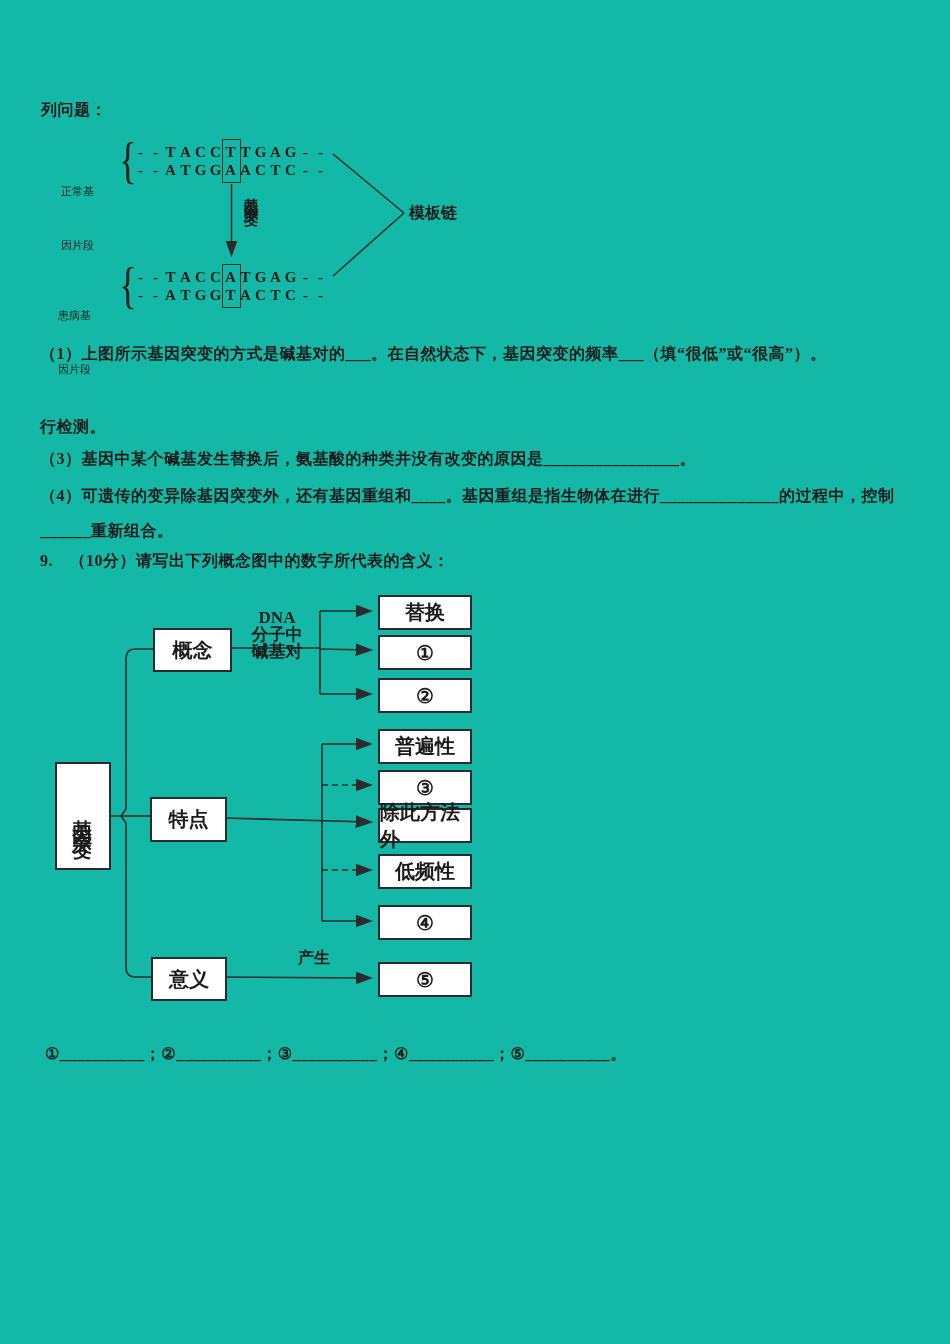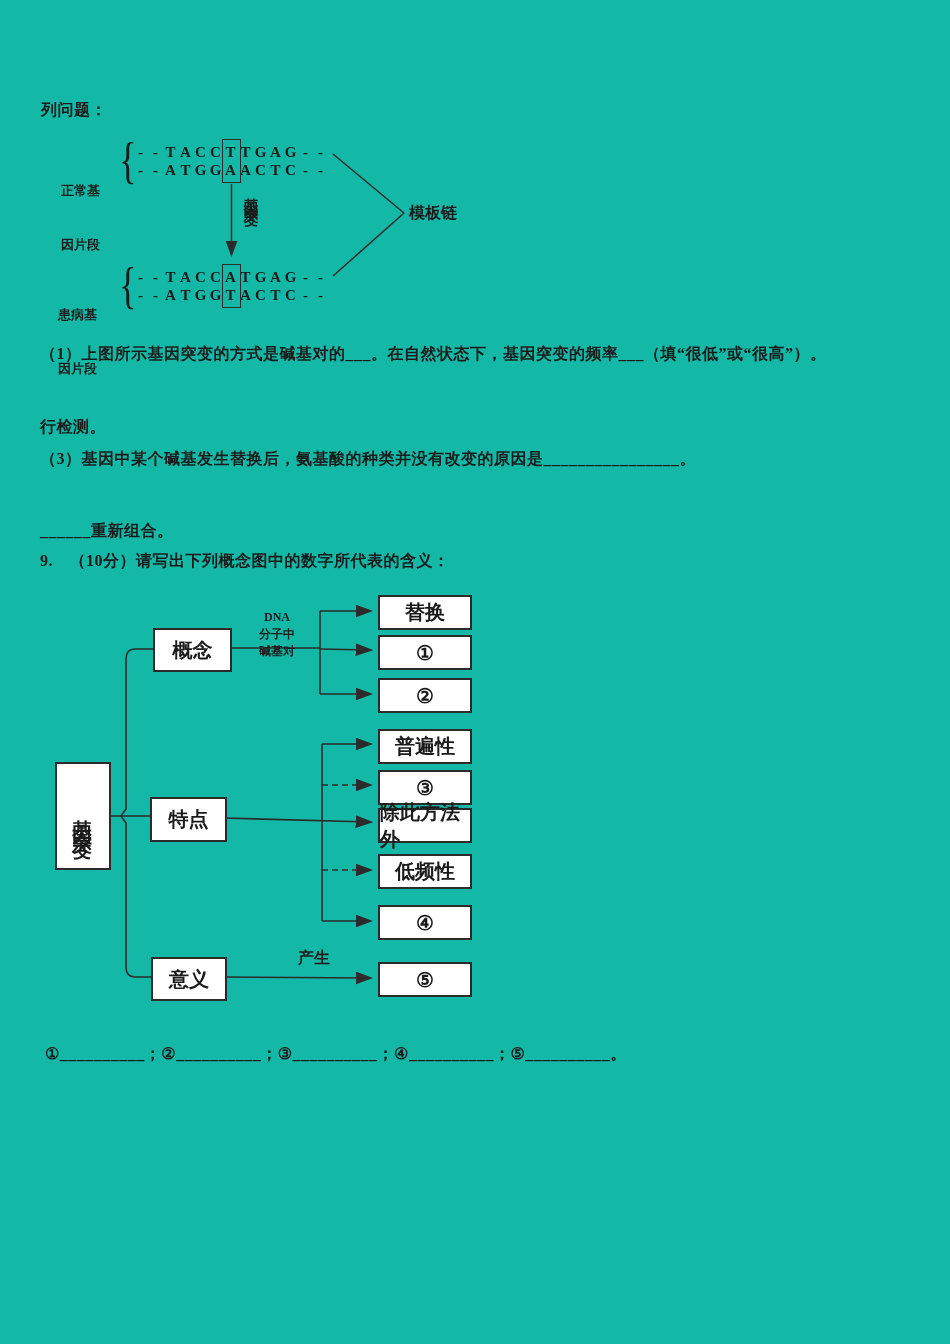--- a/index.html
+++ b/index.html
@@ -3,36 +3,36 @@
 <meta charset="utf-8">
 <style>
   html,body{margin:0;padding:0;background:#e8e8e8;}
   .page{position:relative;width:950px;height:1344px;background:#14b8a6;overflow:hidden;
         font-family:"Liberation Serif","DejaVu Serif",serif;color:#1b1b1b;}
   .para{position:absolute;font-weight:600;font-size:16px;line-height:20px;letter-spacing:0.5px;
         white-space:pre;color:#1b1b1b;}
   
   .diagram{position:absolute;}
   .diagram svg, .cmap svg{position:absolute;left:0;top:0;pointer-events:none;}
-  .dlabel{position:absolute;font-weight:700;font-size:13px;line-height:18px;white-space:pre;}
+  .dlabel{position:absolute;font-weight:400;font-size:11px;line-height:18px;white-space:pre;}
   .brace{position:absolute;font-size:50px;line-height:48px;font-weight:400;
          transform:scale(0.72,1.0);transform-origin:center;}
   .seq{position:absolute;white-space:nowrap;height:18px;}
   .seq .cell{display:inline-block;width:15px;text-align:center;
              font:600 15px/18px "Liberation Serif","DejaVu Serif",serif;}
   .pairbox{position:absolute;width:17px;height:42px;border:1.5px solid #2b2b2b;}
   .vlabel{position:absolute;writing-mode:vertical-rl;text-orientation:upright;
           font-weight:600;font-size:15px;letter-spacing:4px;line-height:20px;}
   .tmpl{position:absolute;font-weight:600;font-size:16px;}
   
   .cmap{position:absolute;}
   .cbox{position:absolute;border:2px solid #2b2b2b;display:flex;align-items:center;
         justify-content:center;font-weight:600;font-size:20px;background:#fff;font-family:Liberation Serif, serif;}
   .rootbox{writing-mode:vertical-rl;text-orientation:upright;letter-spacing:6px;}
-  .edge-label{position:absolute;text-align:center;font-weight:600;font-size:12px;
+  .edge-label{position:absolute;text-align:center;font-weight:600;font-size:17px;
               line-height:17px;}
 </style>
 </head>
 <body>
 
 <div class="page">
 
   <div class="para" style="left:41px;top:100px">列问题：</div>
 
   <div class="diagram" style="left:40px;top:130px;width:480px;height:196px">
@@ -69,20 +69,21 @@
     <div class="seq" style="left:93px;top:138px"><span class="cell">-</span><span class="cell">-</span><span class="cell">T</span><span class="cell">A</span><span class="cell">C</span><span class="cell">C</span><span class="cell">A</span><span class="cell">T</span><span class="cell">G</span><span class="cell">A</span><span class="cell">G</span><span class="cell">-</span><span class="cell">-</span></div>
     <div class="seq" style="left:93px;top:156px"><span class="cell">-</span><span class="cell">-</span><span class="cell">A</span><span class="cell">T</span><span class="cell">G</span><span class="cell">G</span><span class="cell">T</span><span class="cell">A</span><span class="cell">C</span><span class="cell">T</span><span class="cell">C</span><span class="cell">-</span><span class="cell">-</span></div>
     <div class="pairbox" style="left:182px;top:134px"></div>
 
     <div class="tmpl" style="left:369px;top:73px">模板链</div>
   </div>
 
   <div class="para" style="left:40px;top:344px">（1）上图所示基因突变的方式是碱基对的___。在自然状态下，基因突变的频率___（填“很低”或“很高”）。</div>
   <div class="para" style="left:40px;top:417px">行检测。</div>
   <div class="para" style="left:40px;top:449px">（3）基因中某个碱基发生替换后，氨基酸的种类并没有改变的原因是________________。</div>
+  <div class="para" style="left:40px;top:486px">（4）可遗传的变异除基因突变外，还有基因重组和____。基因重组是指生物体在进行______________的过程中，控制</div>
   <div class="para" style="left:40px;top:521px">______重新组合。</div>
   <div class="para" style="left:40px;top:551px">9.　（10分）请写出下列概念图中的数字所代表的含义：</div>
 
   <div class="cmap" style="left:40px;top:588px;width:480px;height:422px">
 
     <svg width="480" height="422" viewBox="0 0 480 422">
       <defs>
         <marker id="ah2" markerWidth="11" markerHeight="9" refX="9" refY="4" orient="auto">
           <path d="M0,0 L11,4 L0,8 Z" fill="#2b2b2b"></path>
         </marker>

